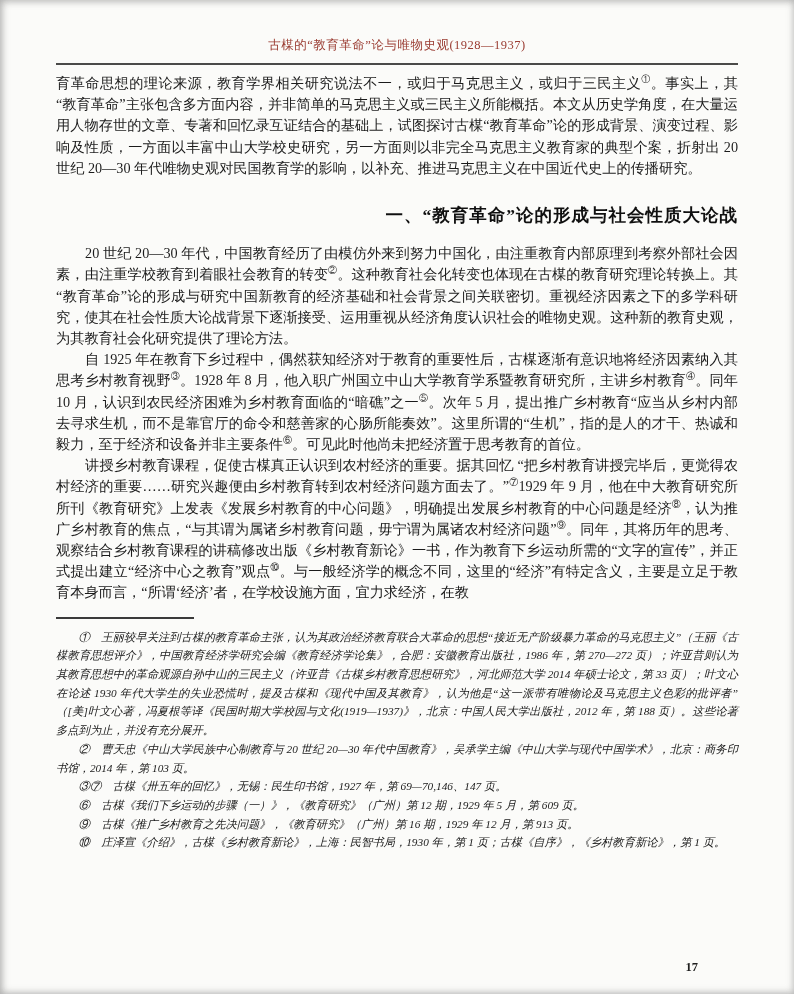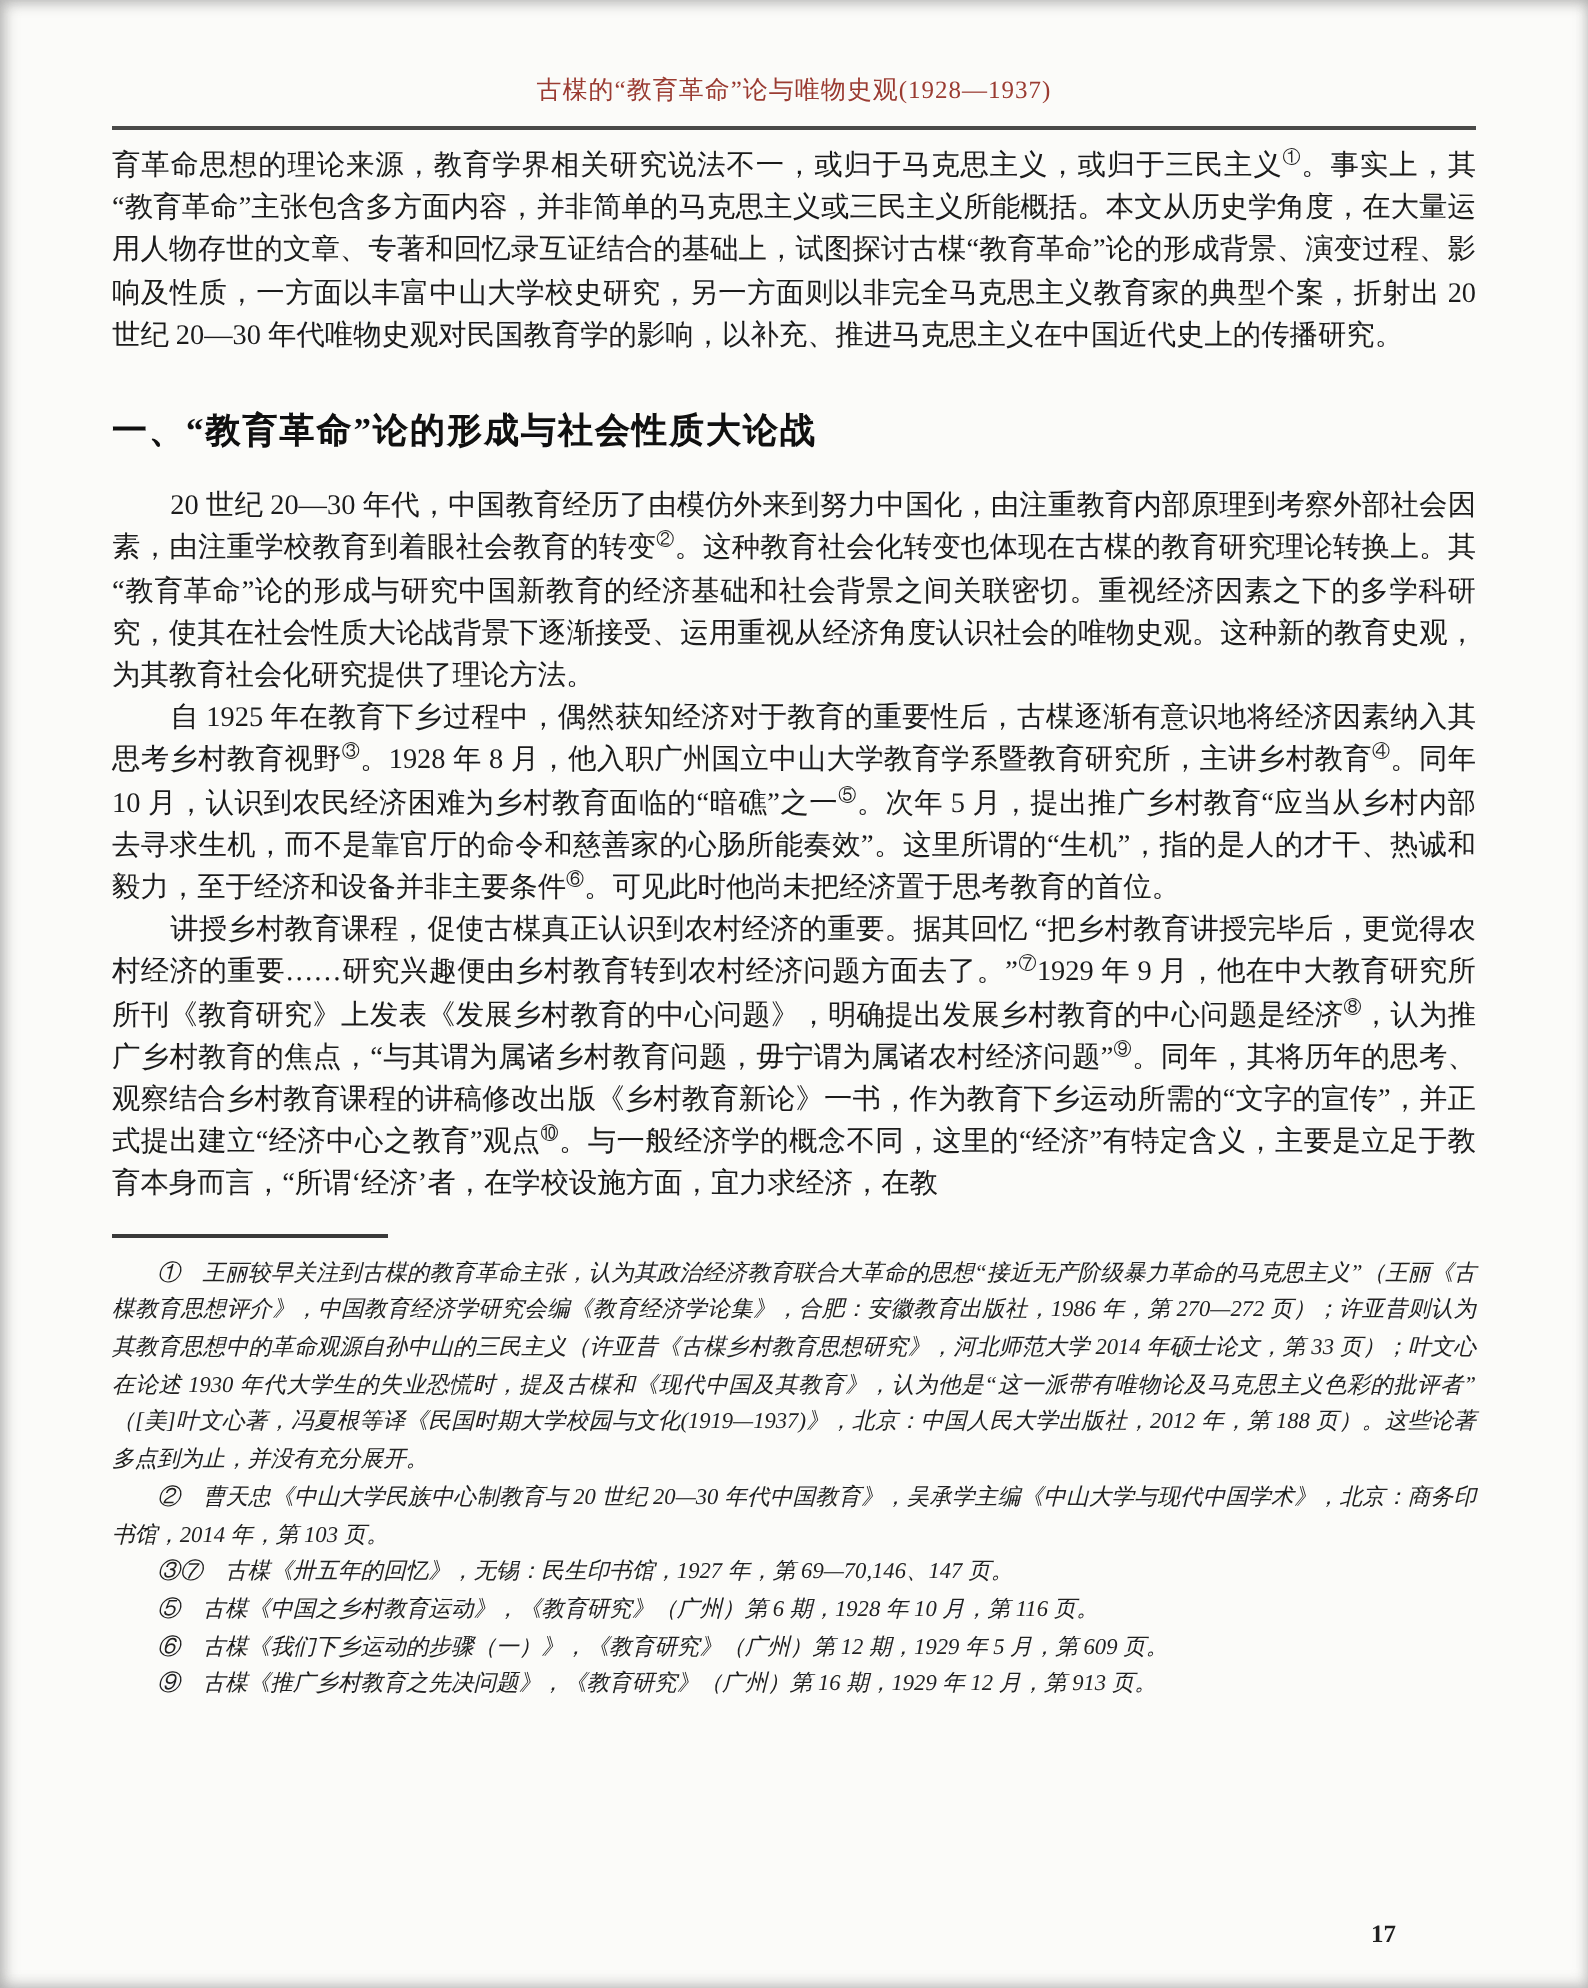--- a/index.html
+++ b/index.html
@@ -35,21 +35,21 @@
     line-height:21.2px;
     text-align:justify;
     color:#1b1b1b;
   }
   .body-text p{margin:0;}
   .body-text p.indent{text-indent:2.05em;}
   sup{font-size:9px;line-height:0;vertical-align:super;}
   .section-heading{
     font-size:17.5px;
     font-weight:700;
-    text-align:left;
+    text-align:right;
     letter-spacing:1px;
     color:#101010;
     margin:26px 0 17px 0;
   }
   .footnote-rule{
     width:138px;
     border:0;
     border-top:2px solid #3a3a3a;
     margin:13px 0 9px 0;
     height:0;
@@ -91,20 +91,20 @@
     <p class="indent">自 1925 年在教育下乡过程中，偶然获知经济对于教育的重要性后，古楳逐渐有意识地将经济因素纳入其思考乡村教育视野<sup>③</sup>。1928 年 8 月，他入职广州国立中山大学教育学系暨教育研究所，主讲乡村教育<sup>④</sup>。同年 10 月，认识到农民经济困难为乡村教育面临的“暗礁”之一<sup>⑤</sup>。次年 5 月，提出推广乡村教育“应当从乡村内部去寻求生机，而不是靠官厅的命令和慈善家的心肠所能奏效”。这里所谓的“生机”，指的是人的才干、热诚和毅力，至于经济和设备并非主要条件<sup>⑥</sup>。可见此时他尚未把经济置于思考教育的首位。</p>
     <p class="indent">讲授乡村教育课程，促使古楳真正认识到农村经济的重要。据其回忆 “把乡村教育讲授完毕后，更觉得农村经济的重要……研究兴趣便由乡村教育转到农村经济问题方面去了。”<sup>⑦</sup>1929 年 9 月，他在中大教育研究所所刊《教育研究》上发表《发展乡村教育的中心问题》，明确提出发展乡村教育的中心问题是经济<sup>⑧</sup>，认为推广乡村教育的焦点，“与其谓为属诸乡村教育问题，毋宁谓为属诸农村经济问题”<sup>⑨</sup>。同年，其将历年的思考、观察结合乡村教育课程的讲稿修改出版《乡村教育新论》一书，作为教育下乡运动所需的“文字的宣传”，并正式提出建立“经济中心之教育”观点<sup>⑩</sup>。与一般经济学的概念不同，这里的“经济”有特定含义，主要是立足于教育本身而言，“所谓‘经济’者，在学校设施方面，宜力求经济，在教</p>
   </main>
 
   <hr class="footnote-rule">
 
   <section class="footnotes">
     <p>①　王丽较早关注到古楳的教育革命主张，认为其政治经济教育联合大革命的思想“接近无产阶级暴力革命的马克思主义”（王丽《古楳教育思想评介》，中国教育经济学研究会编《教育经济学论集》，合肥：安徽教育出版社，1986 年，第 270—272 页）；许亚昔则认为其教育思想中的革命观源自孙中山的三民主义（许亚昔《古楳乡村教育思想研究》，河北师范大学 2014 年硕士论文，第 33 页）；叶文心在论述 1930 年代大学生的失业恐慌时，提及古楳和《现代中国及其教育》，认为他是“这一派带有唯物论及马克思主义色彩的批评者”（[美]叶文心著，冯夏根等译《民国时期大学校园与文化(1919—1937)》，北京：中国人民大学出版社，2012 年，第 188 页）。这些论著多点到为止，并没有充分展开。</p>
     <p>②　曹天忠《中山大学民族中心制教育与 20 世纪 20—30 年代中国教育》，吴承学主编《中山大学与现代中国学术》，北京：商务印书馆，2014 年，第 103 页。</p>
     <p>③⑦　古楳《卅五年的回忆》，无锡：民生印书馆，1927 年，第 69—70,146、147 页。</p>
-    <p>⑤　古楳《中国之乡村教育运动》，《教育研究》（广州）第 6 期，1928 年 10 月，第 116 页。</p>
     <p>⑥　古楳《我们下乡运动的步骤（一）》，《教育研究》（广州）第 12 期，1929 年 5 月，第 609 页。</p>
     <p>⑨　古楳《推广乡村教育之先决问题》，《教育研究》（广州）第 16 期，1929 年 12 月，第 913 页。</p>
+    <p>⑩　庄泽宣《介绍》，古楳《乡村教育新论》，上海：民智书局，1930 年，第 1 页；古楳《自序》，《乡村教育新论》，第 1 页。</p>
   </section>
 
   <div class="page-number">17</div>
 
 </div>
 
 </body></html>

